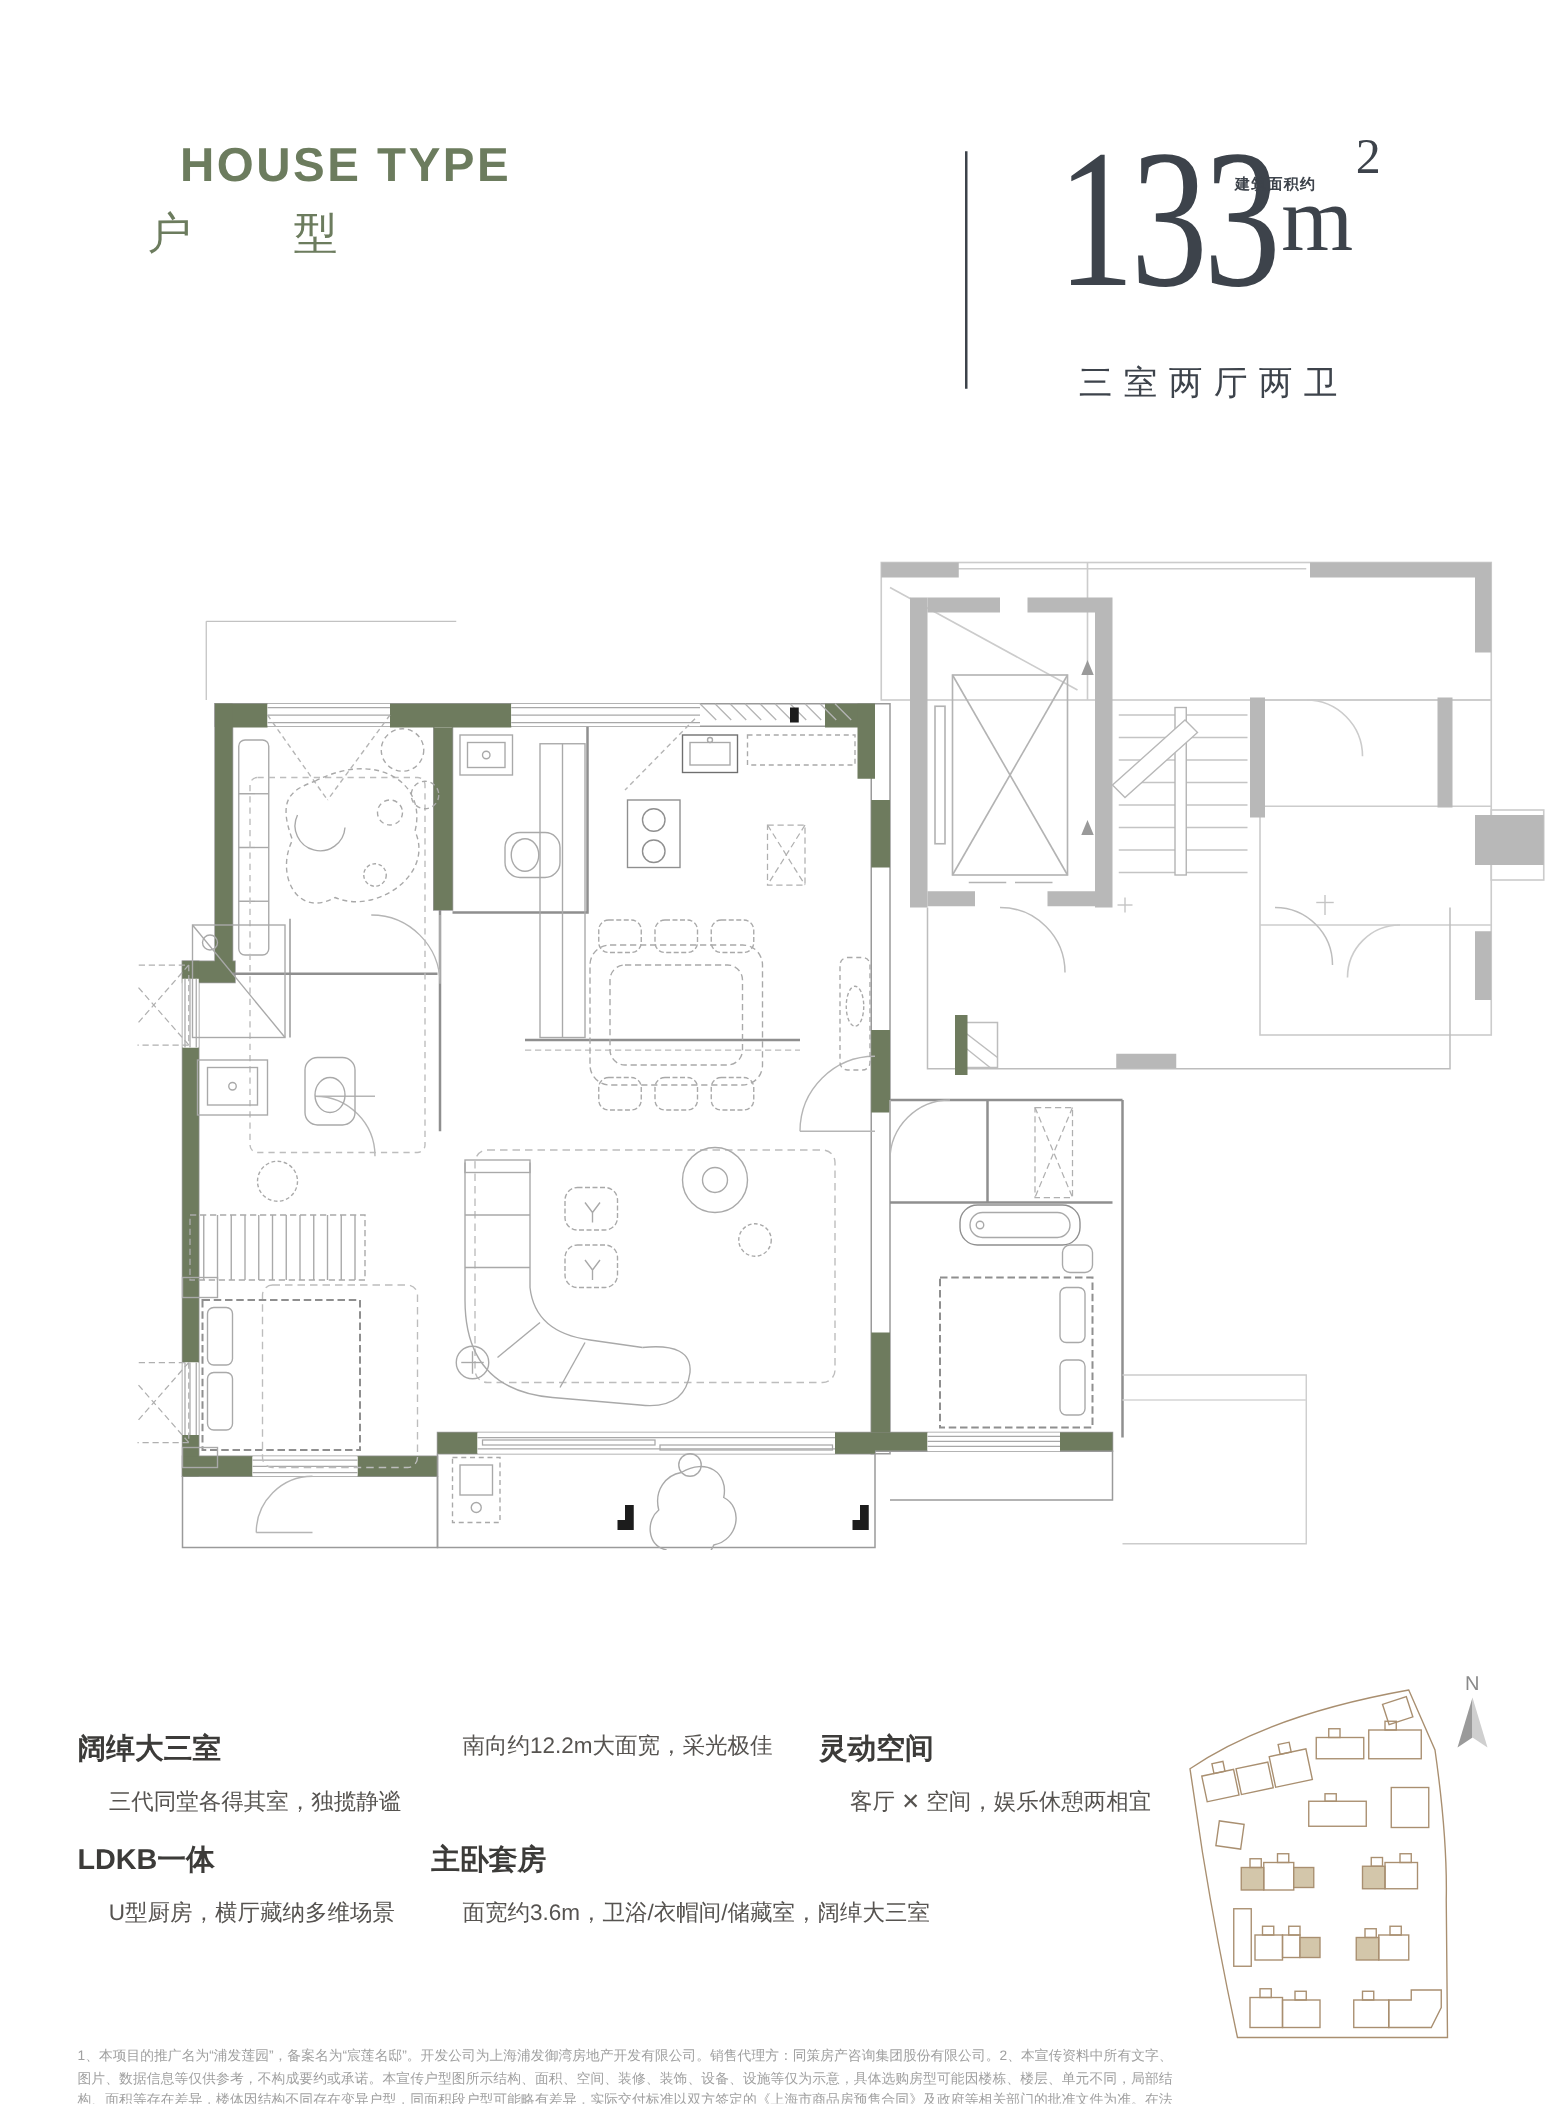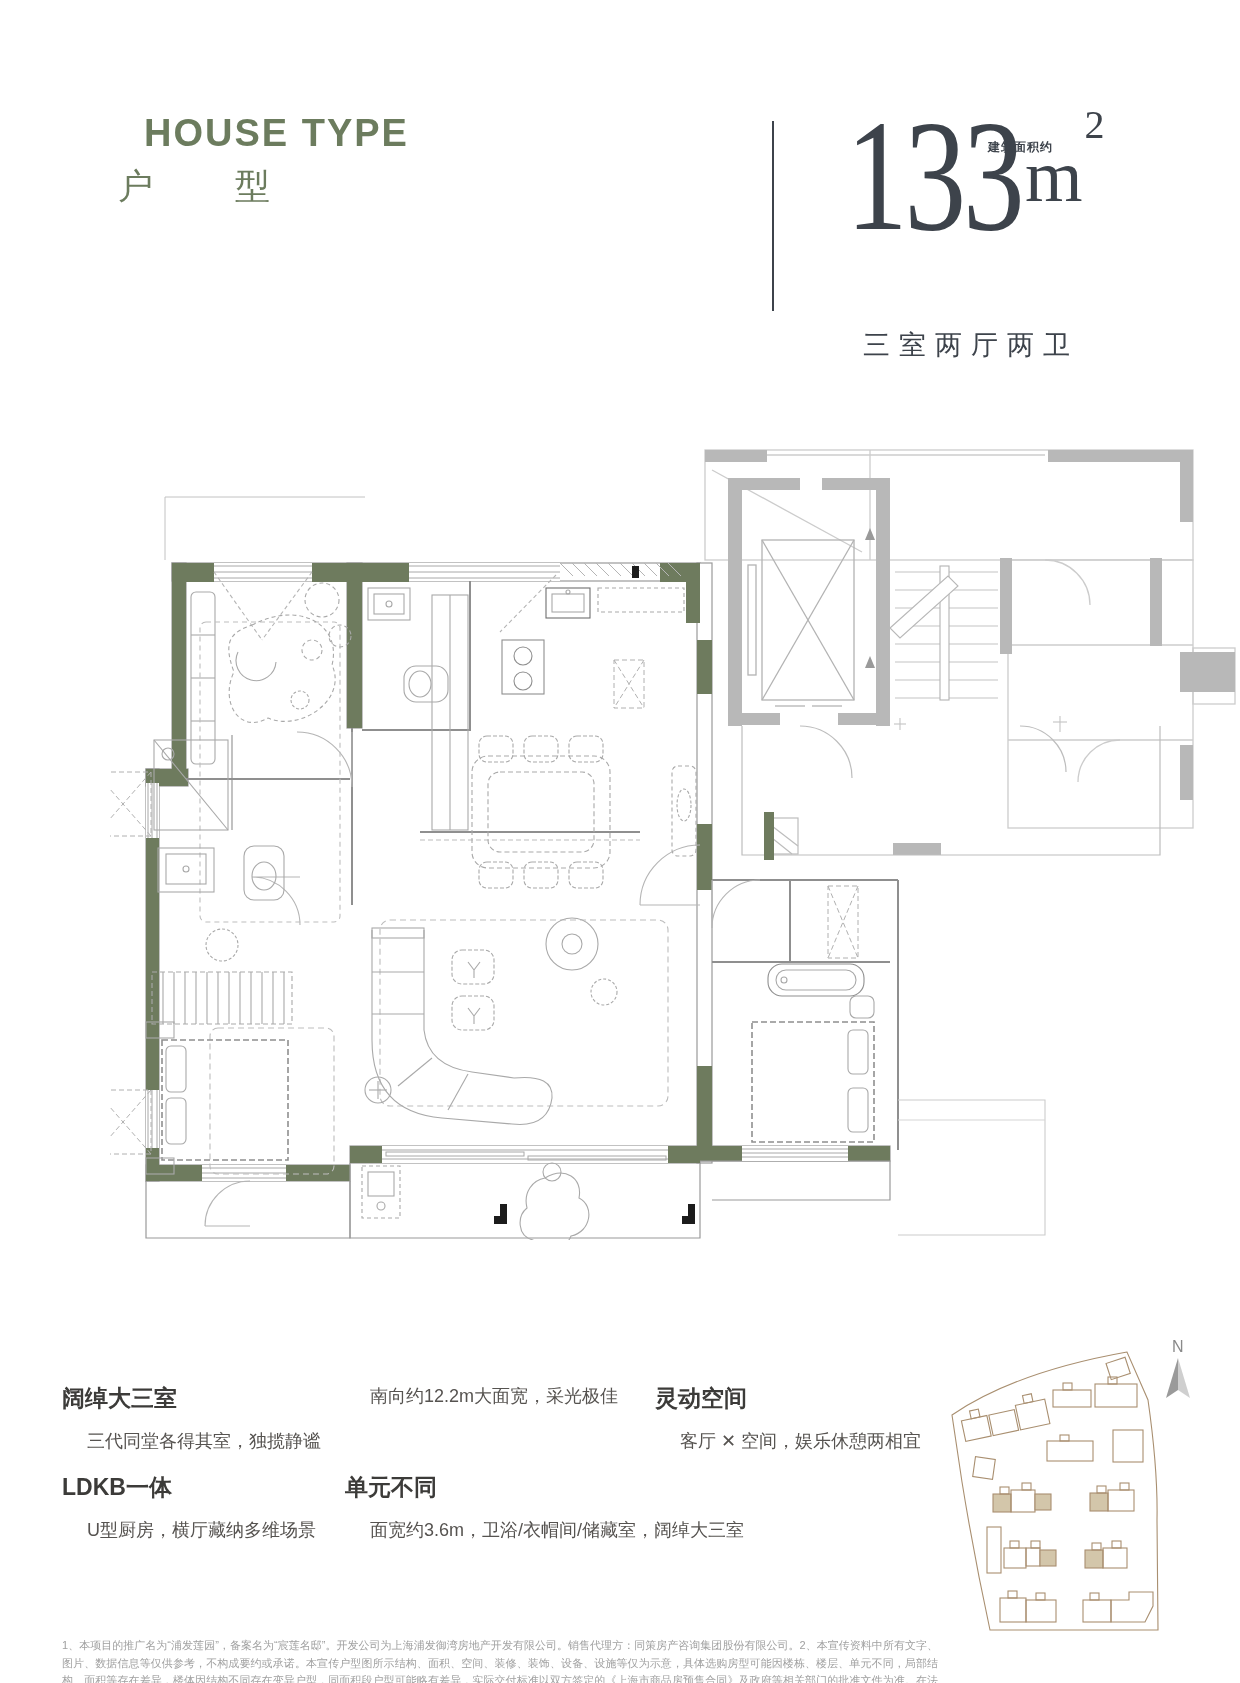--- a/index.html
+++ b/index.html
@@ -13,21 +13,21 @@
             font-size:35px;color:#6c7c5e;}
   .divider{left:772px;top:121px;width:2px;height:190px;background:#3d434b;}
   .area-wrap{left:846px;top:96px;height:160px;display:flex;align-items:center;color:#3d434b;}
   .area-num{font-family:"Liberation Serif","DejaVu Serif",serif;font-size:158px;line-height:160px;
             display:inline-block;transform:scaleX(.78);transform-origin:0 100%;
             letter-spacing:-4px;margin-right:-46px;}
   .area-unit{font-family:"Liberation Serif","DejaVu Serif",serif;font-size:74px;}
   .area-sup{font-family:"Liberation Serif","DejaVu Serif",serif;font-size:40px;
             position:relative;top:-52px;left:2px;}
   .area-label{left:988px;top:139px;font-size:12px;color:#3d434b;letter-spacing:1px;font-weight:bold;}
-  .layout-label{left:863px;top:288px;font-size:27px;color:#3d434b;letter-spacing:9px;white-space:nowrap;margin-top:39px;}
+  .layout-label{left:863px;top:288px;font-size:27px;color:#3d434b;letter-spacing:9px;white-space:nowrap;}
 
   
   .features{left:62px;top:1383px;width:900px;display:grid;
             grid-template-columns:283px 310px 1fr;row-gap:18px;}
   .feat .t{font-size:23px;font-weight:bold;color:#3c3b39;line-height:30px;margin-bottom:15px;}
   .feat .d{font-size:18px;color:#565350;line-height:26px;white-space:nowrap;margin-left:25px;}
 
   
   .disclaimer{left:62px;top:1637px;width:876px;font-size:11px;line-height:17.5px;
               color:#a0a0a0;text-align:justify;}
@@ -351,21 +351,21 @@
   </div>
   <div class="feat">
     <div class="t">灵动空间</div>
     <div class="d">客厅 ✕ 空间，娱乐休憩两相宜</div>
   </div>
   <div class="feat">
     <div class="t">LDKB一体</div>
     <div class="d">U型厨房，横厅藏纳多维场景</div>
   </div>
   <div class="feat">
-    <div class="t">单元不同</div>
+    <div class="t">主卧套房</div>
     <div class="d">面宽约3.6m，卫浴/衣帽间/储藏室，阔绰大三室</div>
   </div>
 </div>
 
 <svg style="left:880px;top:1240px;" width="360" height="440" viewBox="880 1240 360 440">
   <g stroke="#a98f70" fill="none" stroke-width="1.1">
     <path d="M952,1415 Q1015,1372 1127,1352 L1148,1400 Q1158,1470 1157,1520 L1158,1630 L990,1630 Q974,1556 962,1482 Z"></path>
     <rect x="1108" y="1360" width="20" height="17" transform="rotate(-18 1118 1368)"></rect>
 
     <g transform="rotate(-12 995 1425)">

